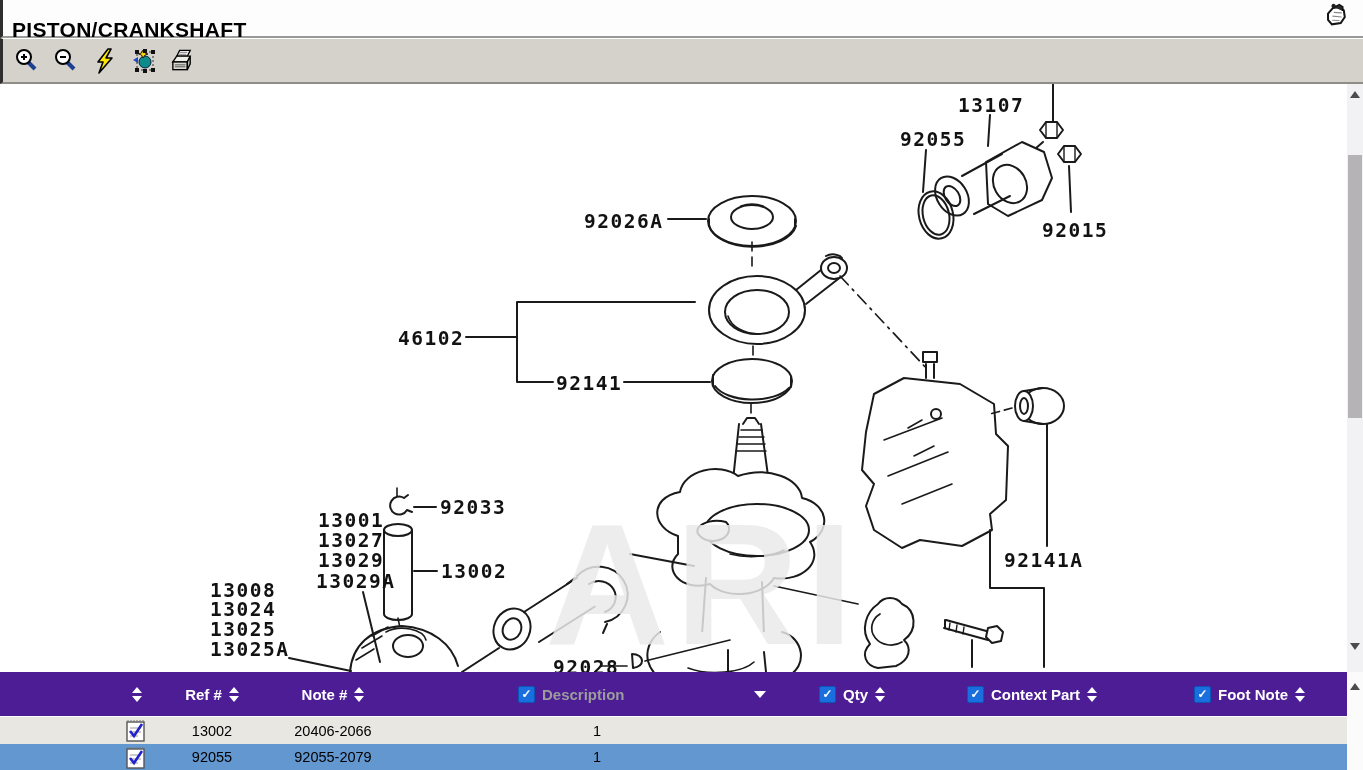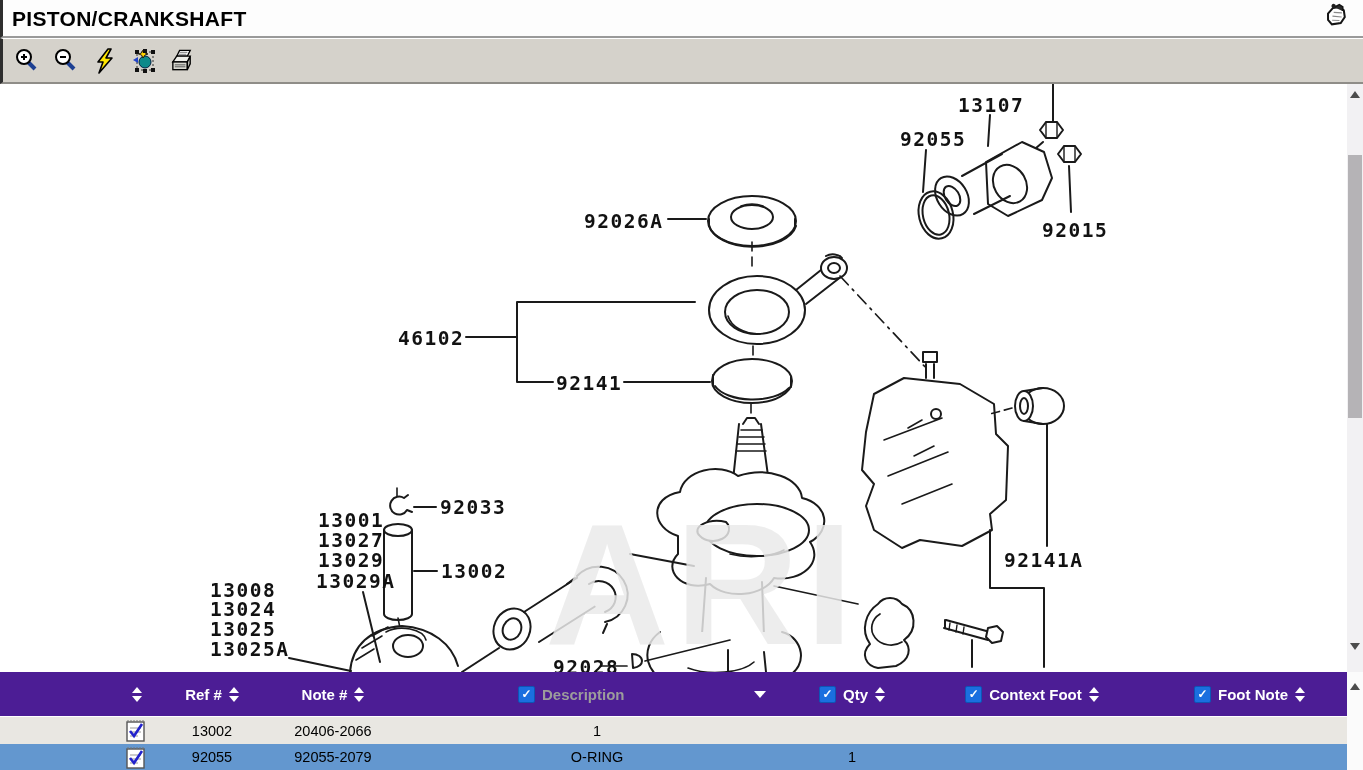--- a/index.html
+++ b/index.html
@@ -3,21 +3,21 @@
 <meta charset="utf-8">
 <style>
   html,body{margin:0;padding:0;background:#888;}
   #app{position:relative;width:1363px;height:770px;background:#fff;overflow:hidden;
        font-family:"Liberation Sans",sans-serif;}
 
   
   .titlebar{position:absolute;top:0;left:0;right:0;height:38px;background:#fdfdfd;
             border-left:3px solid #2e2e2e;border-bottom:2px solid #9a9a9a;box-sizing:border-box;}
   .titlebar .title{font-size:21px;font-weight:bold;color:#000;letter-spacing:.3px;
-            padding:7px 0 0 9px;}
+            padding:18px 0 0 9px;}
   .hand-ico{position:absolute;top:3px;right:14px;width:28px;height:30px;}
 
   
   .toolbar{position:absolute;top:38px;left:0;right:0;height:46px;background:#d5d2cb;
            border-left:3px solid #2e2e2e;border-top:1px solid #fff;
            border-bottom:2px solid #8f8d88;box-sizing:border-box;
            display:flex;align-items:center;gap:12px;padding-left:10px;}
   .tbtn{width:27px;height:27px;display:flex;align-items:center;justify-content:center;cursor:pointer;}
 
   
@@ -291,21 +291,21 @@
     <div class="hcell">
       <span class="cb"></span>
       <span class="hlabel">Qty</span>
       <span class="sort">
           <i class="s-up"></i>
           <i class="s-dn"></i>
         </span>
     </div>
     <div class="hcell">
       <span class="cb"></span>
-      <span class="hlabel">Context Foot</span>
+      <span class="hlabel">Context Part</span>
       <span class="sort">
           <i class="s-up"></i>
           <i class="s-dn"></i>
         </span>
     </div>
     <div class="hcell">
       <span class="cb"></span>
       <span class="hlabel">Foot Note</span>
       <span class="sort">
           <i class="s-up"></i>
@@ -334,21 +334,20 @@
     <div class="tcell first">
       <svg width="21" height="23" viewBox="0 0 21 23">
         <rect x="2" y="3" width="17" height="19" fill="#fff" stroke="#555" stroke-width="1.4"></rect>
         <path d="M3,3 v-2 M6,3 v-2 M9,3 v-2 M12,3 v-2 M15,3 v-2 M18,3 v-2" stroke="#777" stroke-width="1"></path>
         <path d="M5,9 h11 M5,13 h11 M5,17 h8" stroke="#999" stroke-width="1.2"></path>
         <path d="M5,12 l4,5 L17,5" stroke="#2222cc" stroke-width="2.6" fill="none"></path>
       </svg>
     </div>
     <div class="tcell">92055</div>
     <div class="tcell">92055-2079</div>
-    <div class="tcell">O-RING</div>
     <div class="tcell">1</div>
     <div class="tcell"></div>
     <div class="tcell"></div>
   </div>
 
   <div class="tscroll">
     <div class="sb-arrow" style="top:6px;">
         <div class="tri-up"></div>
       </div>
   </div>

